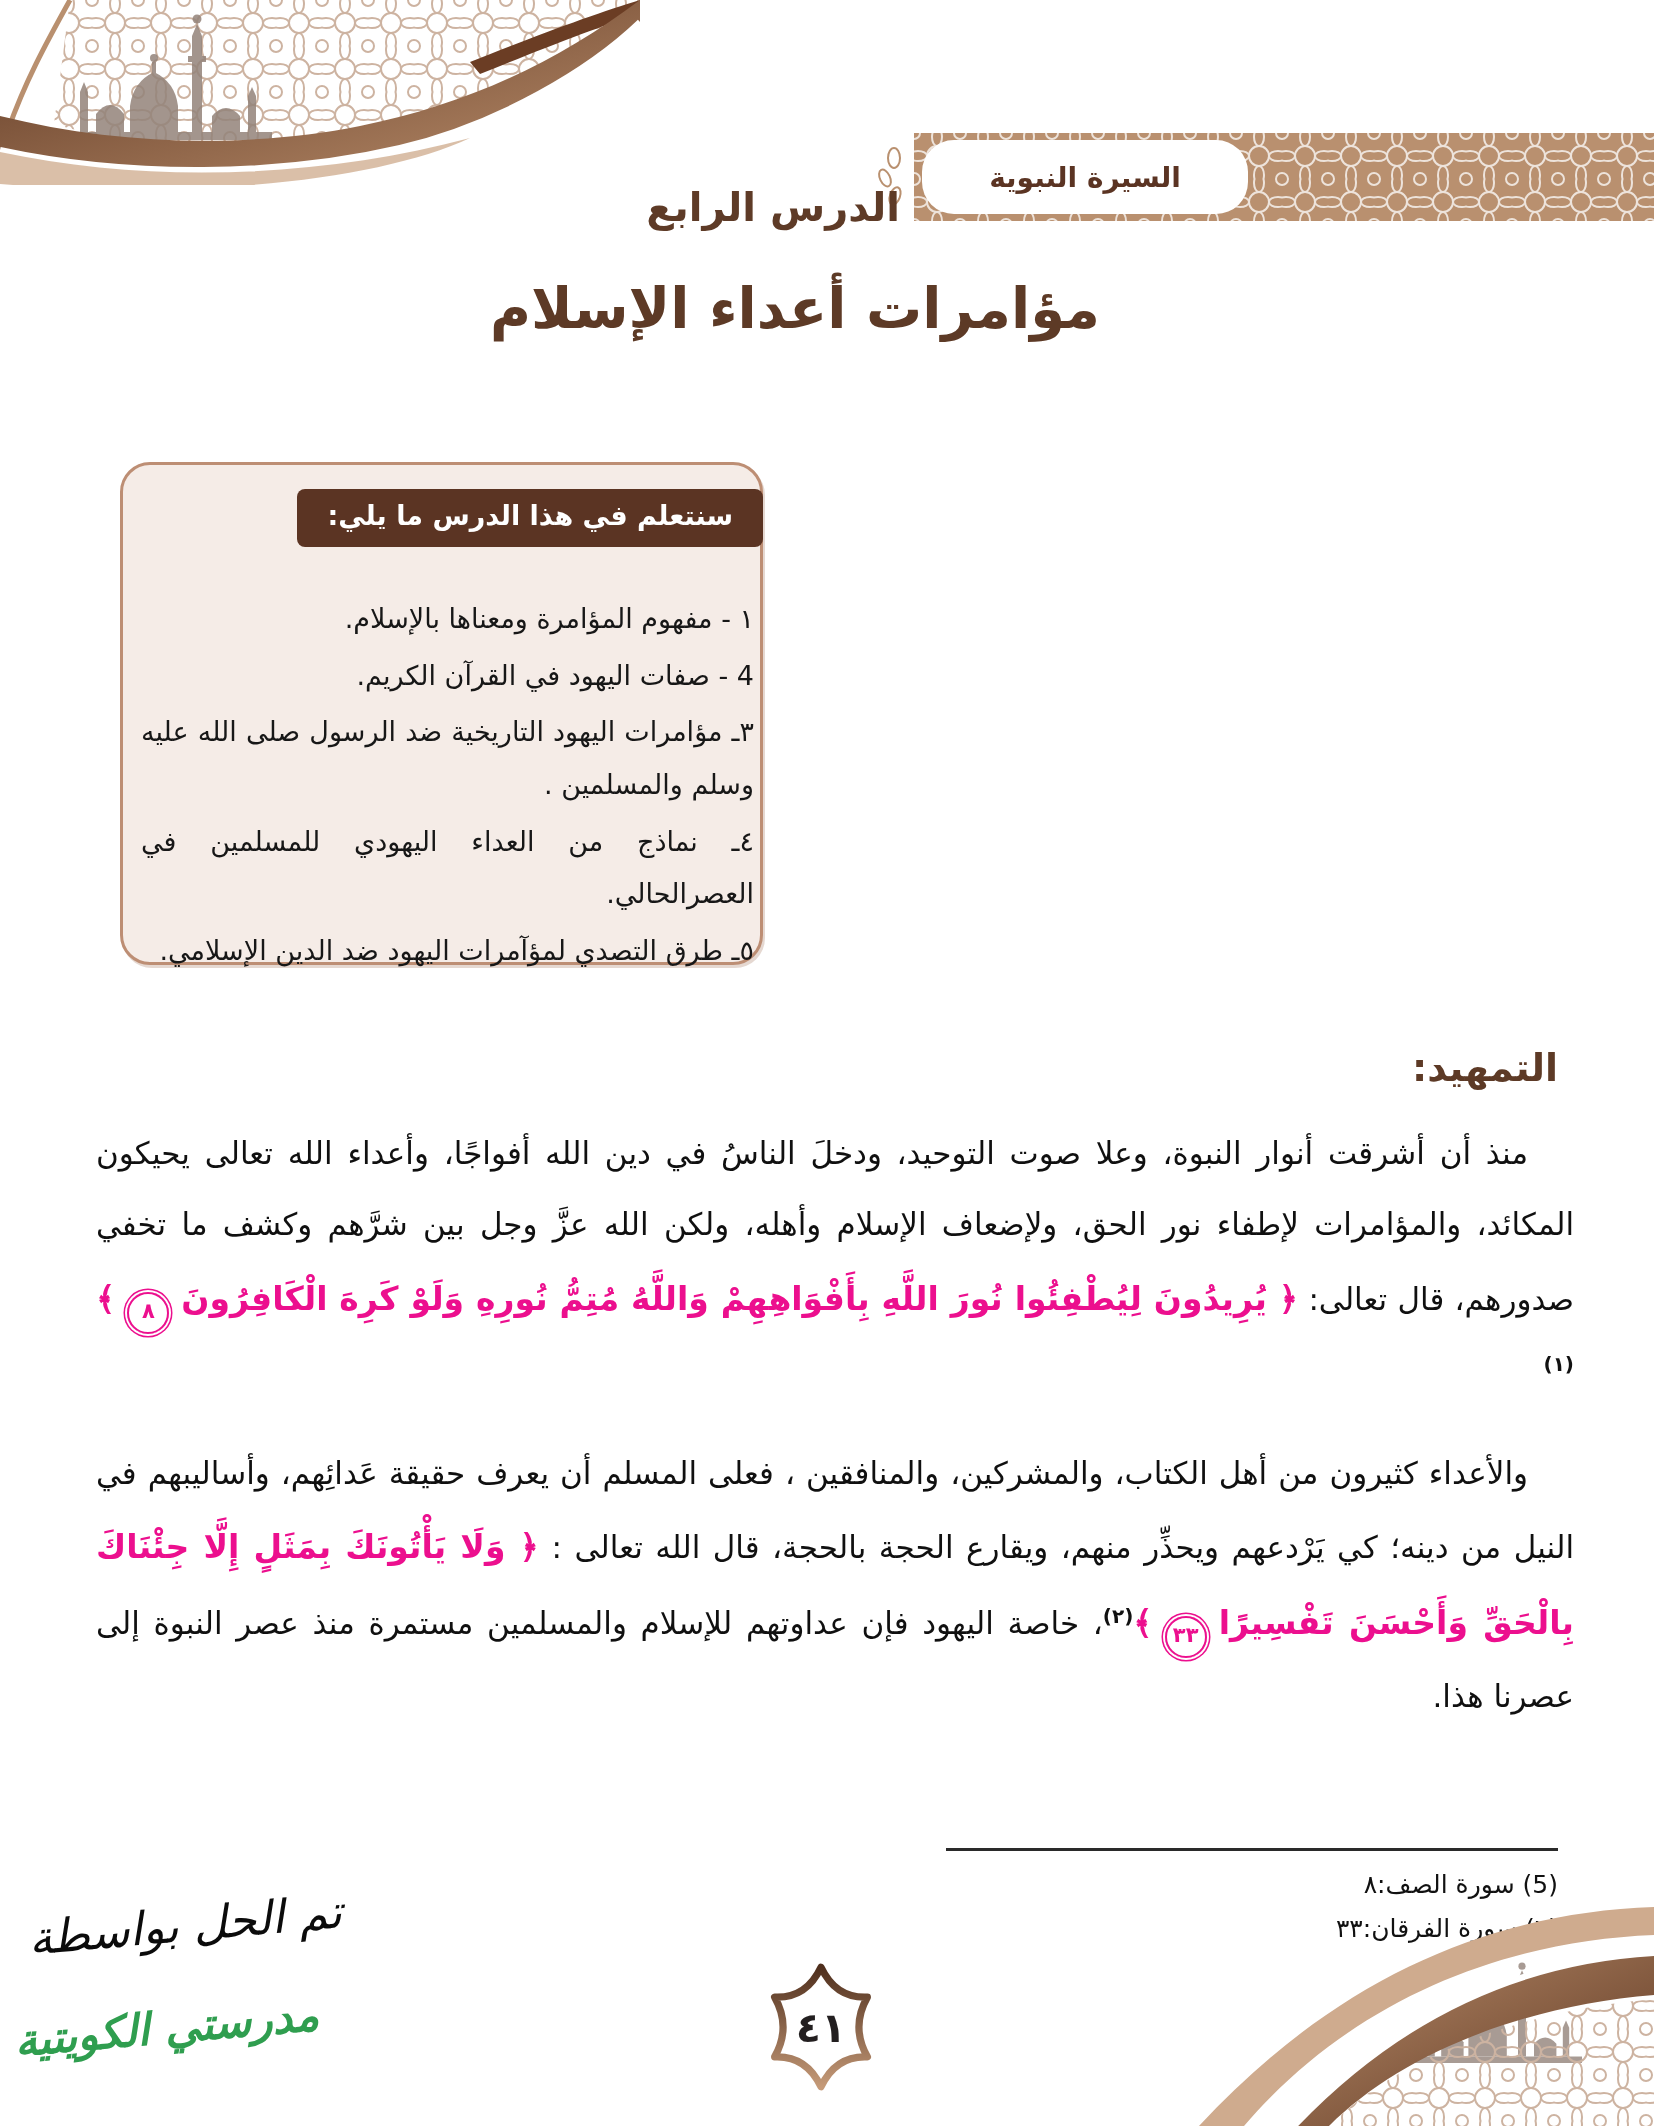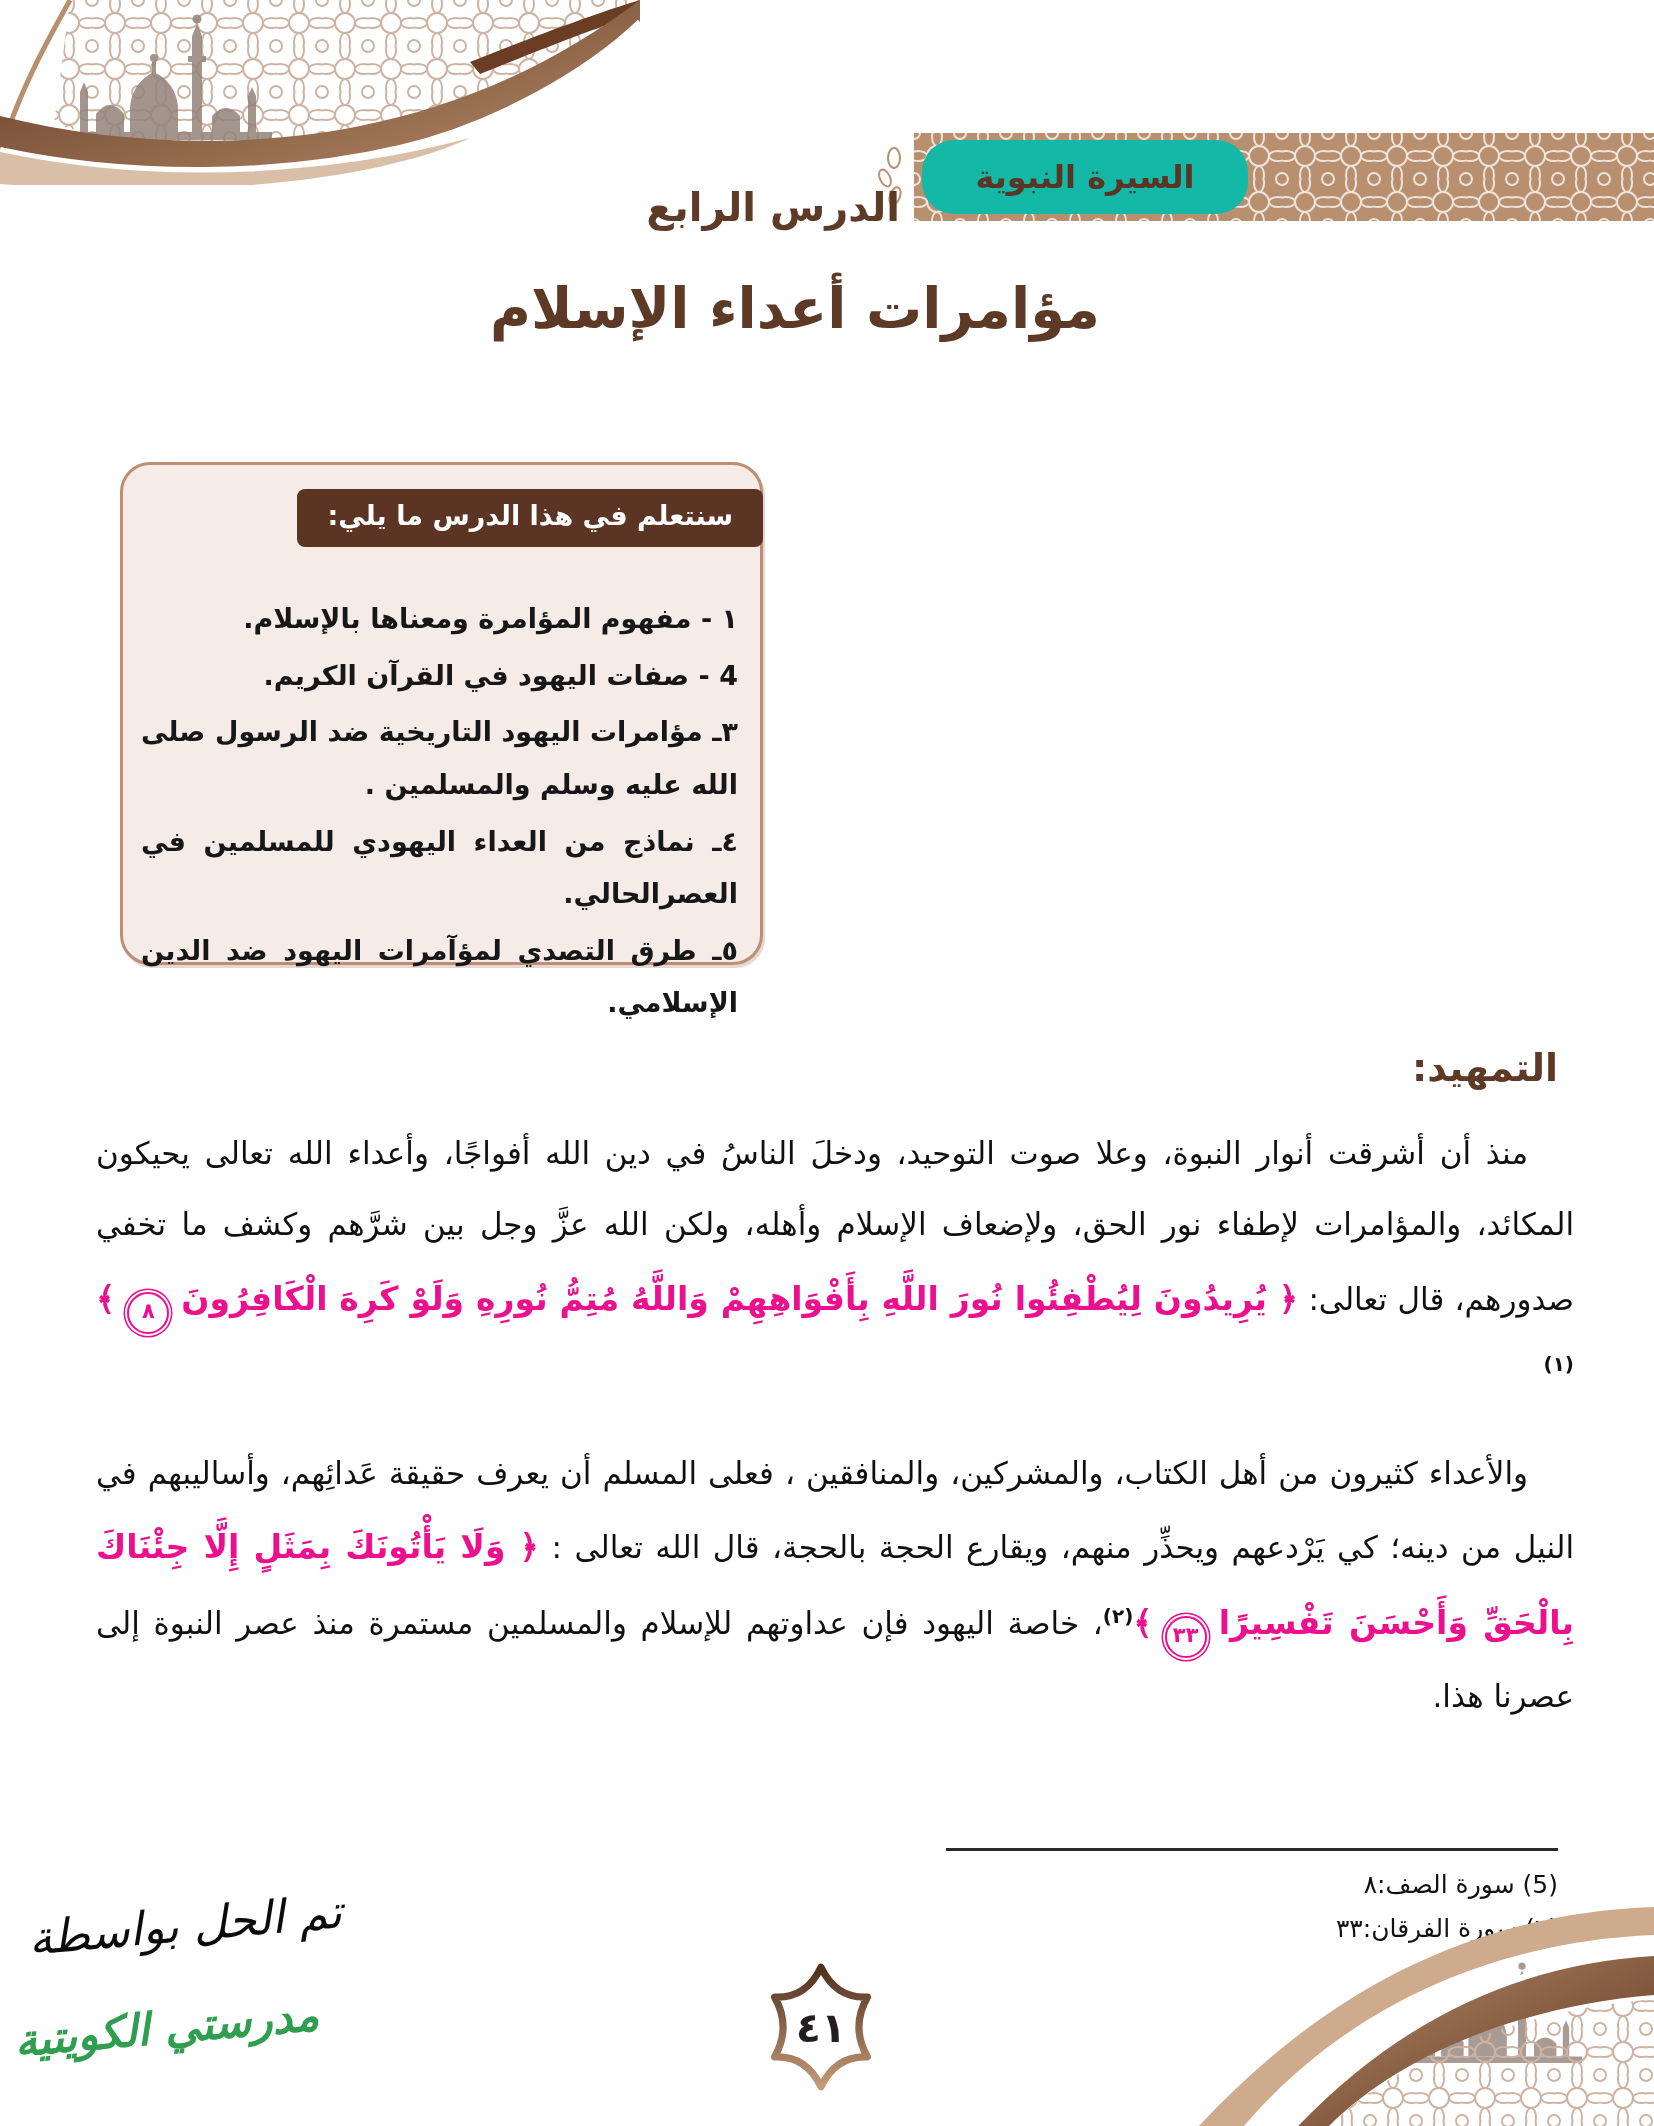--- a/index.html
+++ b/index.html
@@ -7,44 +7,44 @@
     position:relative;width:1654px;height:2126px;background:#fff;overflow:hidden;
     direction:rtl;font-family:"DejaVu Sans",sans-serif;color:#111;
   }
   
   .decor-tl{position:absolute;top:0;left:0;width:640px;height:185px;}
   .decor-br{position:absolute;bottom:0;right:0;width:560px;height:235px;}
   
   .subject-band{position:absolute;top:133px;right:0;width:740px;height:88px;background:#b9906f;}
   .subject-band .band-pattern{position:absolute;inset:0;width:100%;height:100%;}
   .subject-tag{
-    position:absolute;top:7px;left:8px;width:326px;height:74px;background:#14b8a6;
+    position:absolute;top:7px;left:8px;width:326px;height:74px;background:#ffffff;
     border-radius:32px;display:flex;align-items:center;justify-content:center;
-    font-size:32px;font-weight:bold;color:#5b3423;
+    font-size:28px;font-weight:bold;color:#5b3423;
   }
   .flower-ornament{position:absolute;top:146px;right:746px;width:34px;height:62px;}
   
   .lesson-label{position:absolute;top:184px;left:640px;width:260px;text-align:right;
     font-size:40px;font-weight:bold;color:#5e3b27;}
   .main-title{position:absolute;top:276px;left:420px;width:680px;text-align:right;
     font-size:56px;font-weight:bold;color:#5d3a26;}
   
   .objectives-box{
     position:absolute;top:462px;left:120px;width:637px;height:497px;
     background:#f5ece7;border:3px solid #bd8e74;border-radius:30px;
     box-shadow:2px 3px 0 rgba(150,100,70,.25);
   }
   .objectives-header{
     position:absolute;top:24px;right:-3px;background:#5b3423;color:#fff;
     font-size:27px;font-weight:bold;padding:11px 30px 16px;border-radius:8px;
     white-space:nowrap;
   }
   .objectives-list{
-    position:absolute;top:128px;right:22px;left:18px;margin:0;padding:0;list-style:none;
-    font-size:27px;line-height:1.95;color:#171717;text-align:justify;font-weight:bold;
+    position:absolute;top:128px;right:6px;left:18px;margin:0;padding:0;list-style:none;
+    font-size:27px;line-height:1.95;color:#171717;text-align:justify;
   }
   .objectives-list li{margin-bottom:4px;}
   
   .section-heading{position:absolute;top:1046px;right:96px;font-size:38px;font-weight:bold;color:#5d3a26;}
   .body-text{position:absolute;top:1118px;right:80px;left:96px;font-size:31px;line-height:2.3;
     color:#101010;text-align:justify;}
   .body-text p{margin:0 0 30px;text-indent:46px;}
   .verse{color:#ec0f8e;font-weight:bold;font-size:33px;}
   .ayah-badge{
     display:inline-block;min-width:38px;height:38px;line-height:35px;text-indent:0;

